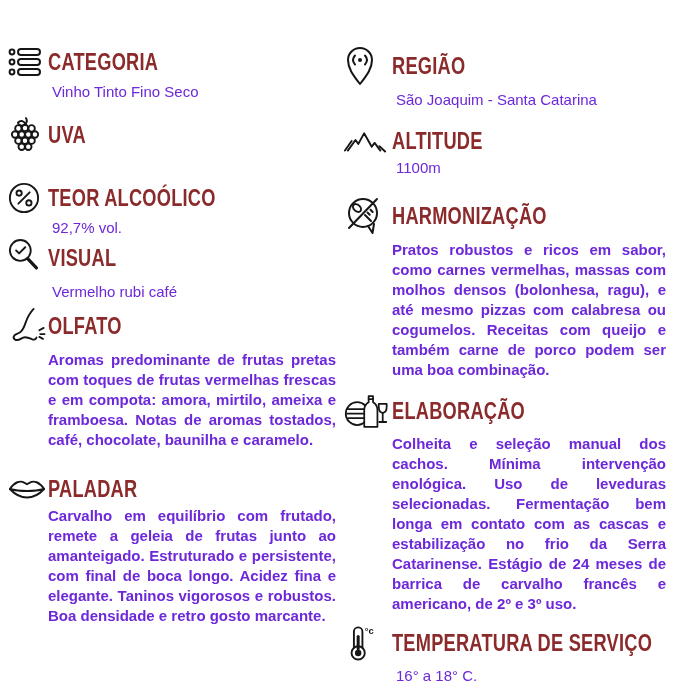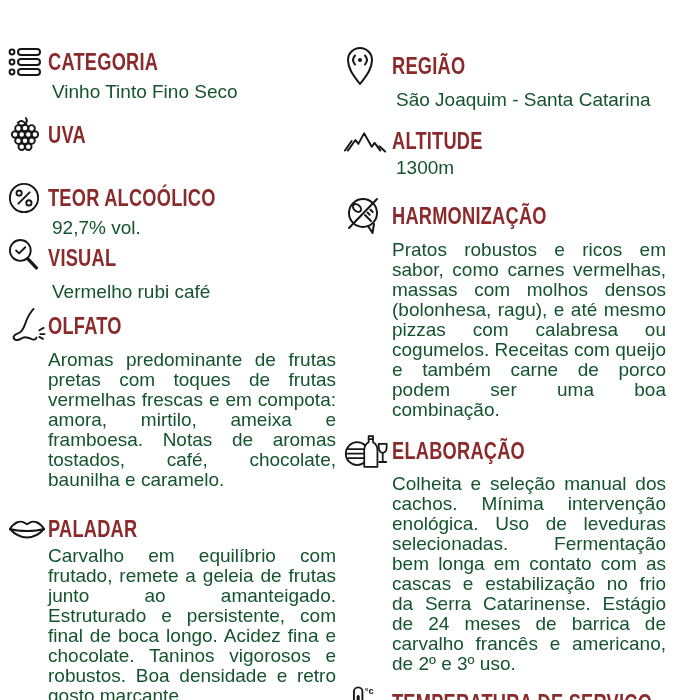--- a/index.html
+++ b/index.html
@@ -17,24 +17,24 @@
   .icn svg { display:block; stroke:#161616; fill:none; stroke-width:2;
              stroke-linecap:round; stroke-linejoin:round; }
   h2 {
     grid-row:1; grid-column:2; margin:0;
     font-size:24px; font-weight:800; line-height:1.05;
     color:#8B2A2B; letter-spacing:0.3px; white-space:nowrap;
     transform:scaleX(0.76); transform-origin:left center;
   }
   .body {
     grid-row:2; grid-column:2; margin:4px 0 0;
-    font-size:19px; line-height:20px; color:#14532d;
+    font-size:15px; line-height:20px; color:#6d28d9;
   }
   .body.single { padding-left:4px; white-space:nowrap; }
-  .body.justify { text-align:justify; }
+  .body.justify { text-align:justify;font-weight:bold; }
   .th-unit { font-size:10px; font-weight:bold; fill:#161616; stroke:none;
              font-family:"Liberation Sans", sans-serif; }
 </style>
 </head>
 <body>
 
 <div class="col col-left">
 
   <section class="sec" style="margin-bottom:14px">
     <div class="icn">
@@ -112,21 +112,21 @@
   </section>
 
   <section class="sec">
     <div class="icn">
       <svg width="38" height="26" viewBox="0 0 40 26">
         <path d="M2 13 C7 5.5 13 3.8 17 6.3 L20 8 L23 6.3 C27 3.8 33 5.5 38 13 C32 19.5 27 22 20 22 C13 22 8 19.5 2 13 Z"></path>
         <path d="M2 13 C12 15.8 28 15.8 38 13"></path>
       </svg>
     </div>
     <h2>PALADAR</h2>
-    <p class="body justify">Carvalho em equilíbrio com frutado, remete a geleia de frutas junto ao amanteigado. Estruturado e persistente, com final de boca longo. Acidez fina e chocolate. Taninos vigorosos e robustos. Boa densidade e retro gosto marcante.</p>
+    <p class="body justify">Carvalho em equilíbrio com frutado, remete a geleia de frutas junto ao amanteigado. Estruturado e persistente, com final de boca longo. Acidez fina e elegante. Taninos vigorosos e robustos. Boa densidade e retro gosto marcante.</p>
   </section>
 
 </div>
 
 <div class="col col-right">
 
   <section class="sec" style="margin-bottom:18px">
     <div class="icn">
       <svg width="32" height="40" viewBox="0 0 32 40">
         <path d="M16 38 C8.5 28.5 4 22 4 14 a12 12 0 0 1 24 0 C28 22 23.5 28.5 16 38 Z"></path>
@@ -141,21 +141,21 @@
 
   <section class="sec" style="margin-bottom:18px">
     <div class="icn">
       <svg width="44" height="26" viewBox="0 0 46 26">
         <path d="M1 23 L8 13"></path>
         <path d="M4 23 L12 12 L15 16 L21 5 L29 19 L32 15 L38 23"></path>
         <path d="M37 18.5 L43 24"></path>
       </svg>
     </div>
     <h2>ALTITUDE</h2>
-    <p class="body single">1300m</p>
+    <p class="body single">1100m</p>
   </section>
 
   <section class="sec" style="margin-bottom:12px">
     <div class="icn">
       <svg width="40" height="40" viewBox="0 0 40 40">
         <circle cx="19" cy="17" r="14"></circle>
         <path d="M24 30 l4.5 7 l1.5 -9"></path>
         <line x1="33" y1="3" x2="5" y2="32"></line>
         <ellipse cx="13" cy="12" rx="3.2" ry="4.6" transform="rotate(-48 13 12)"></ellipse>
         <path d="M21 19 l6 6"></path>

